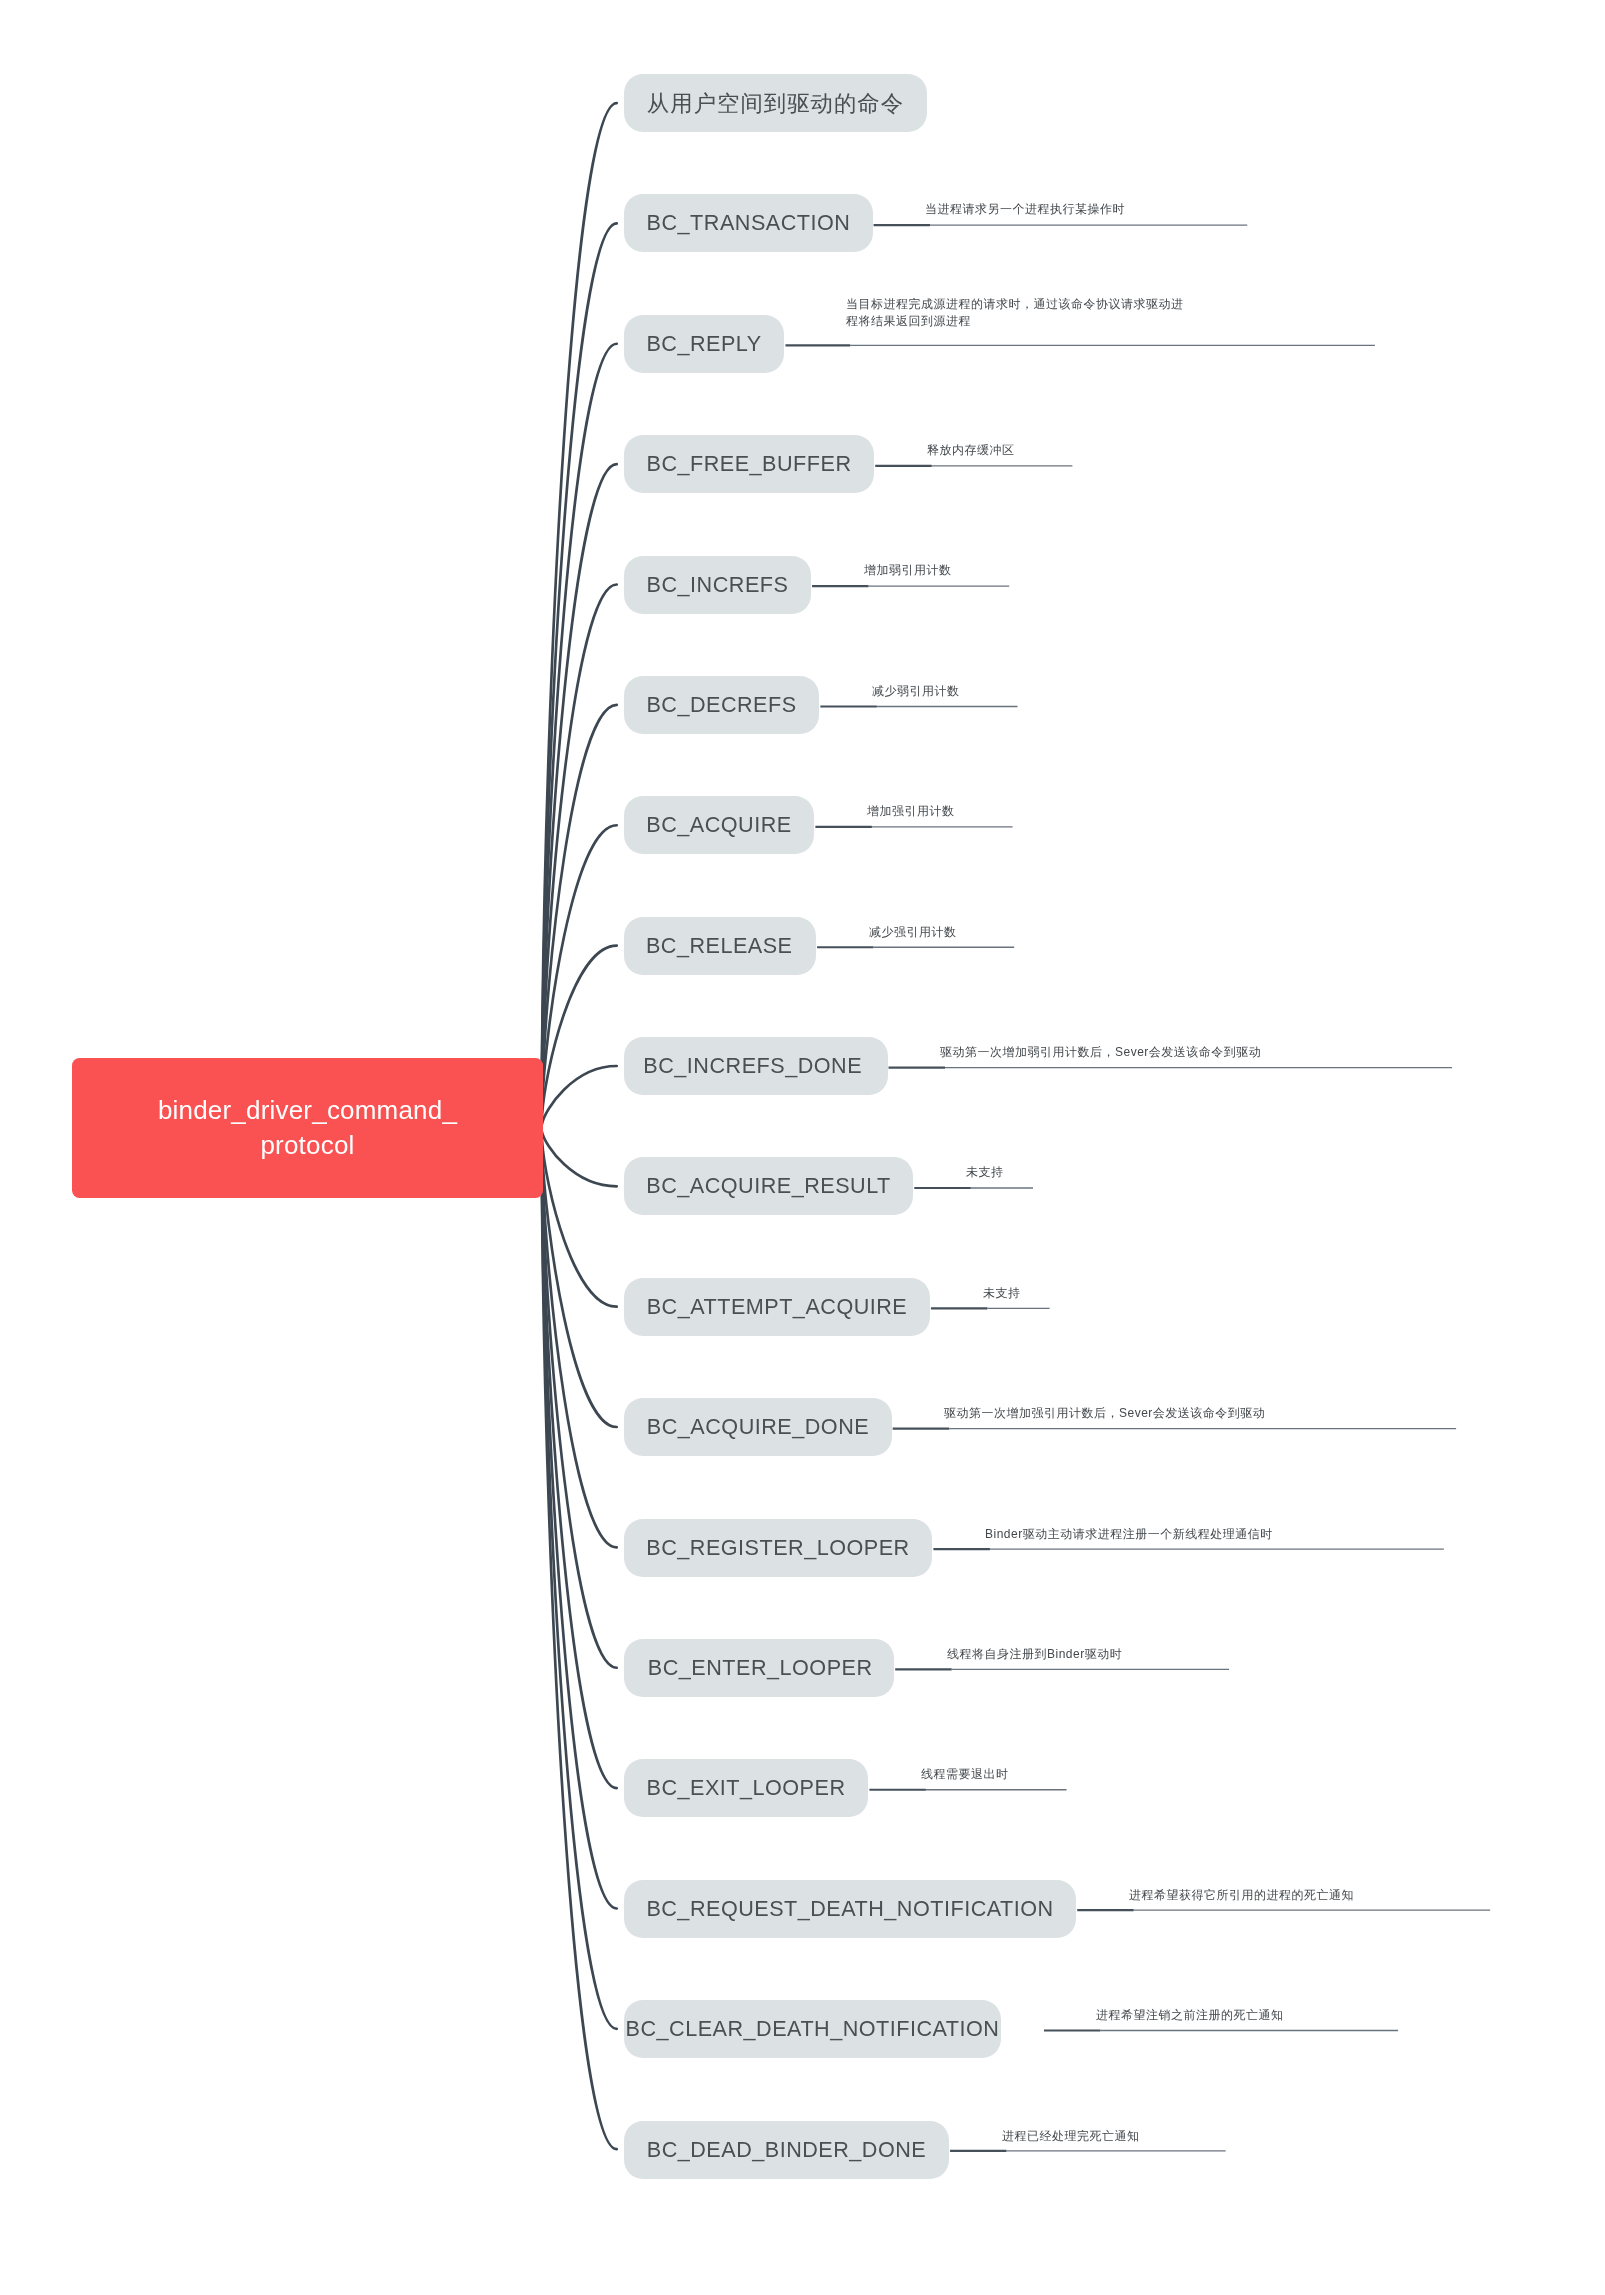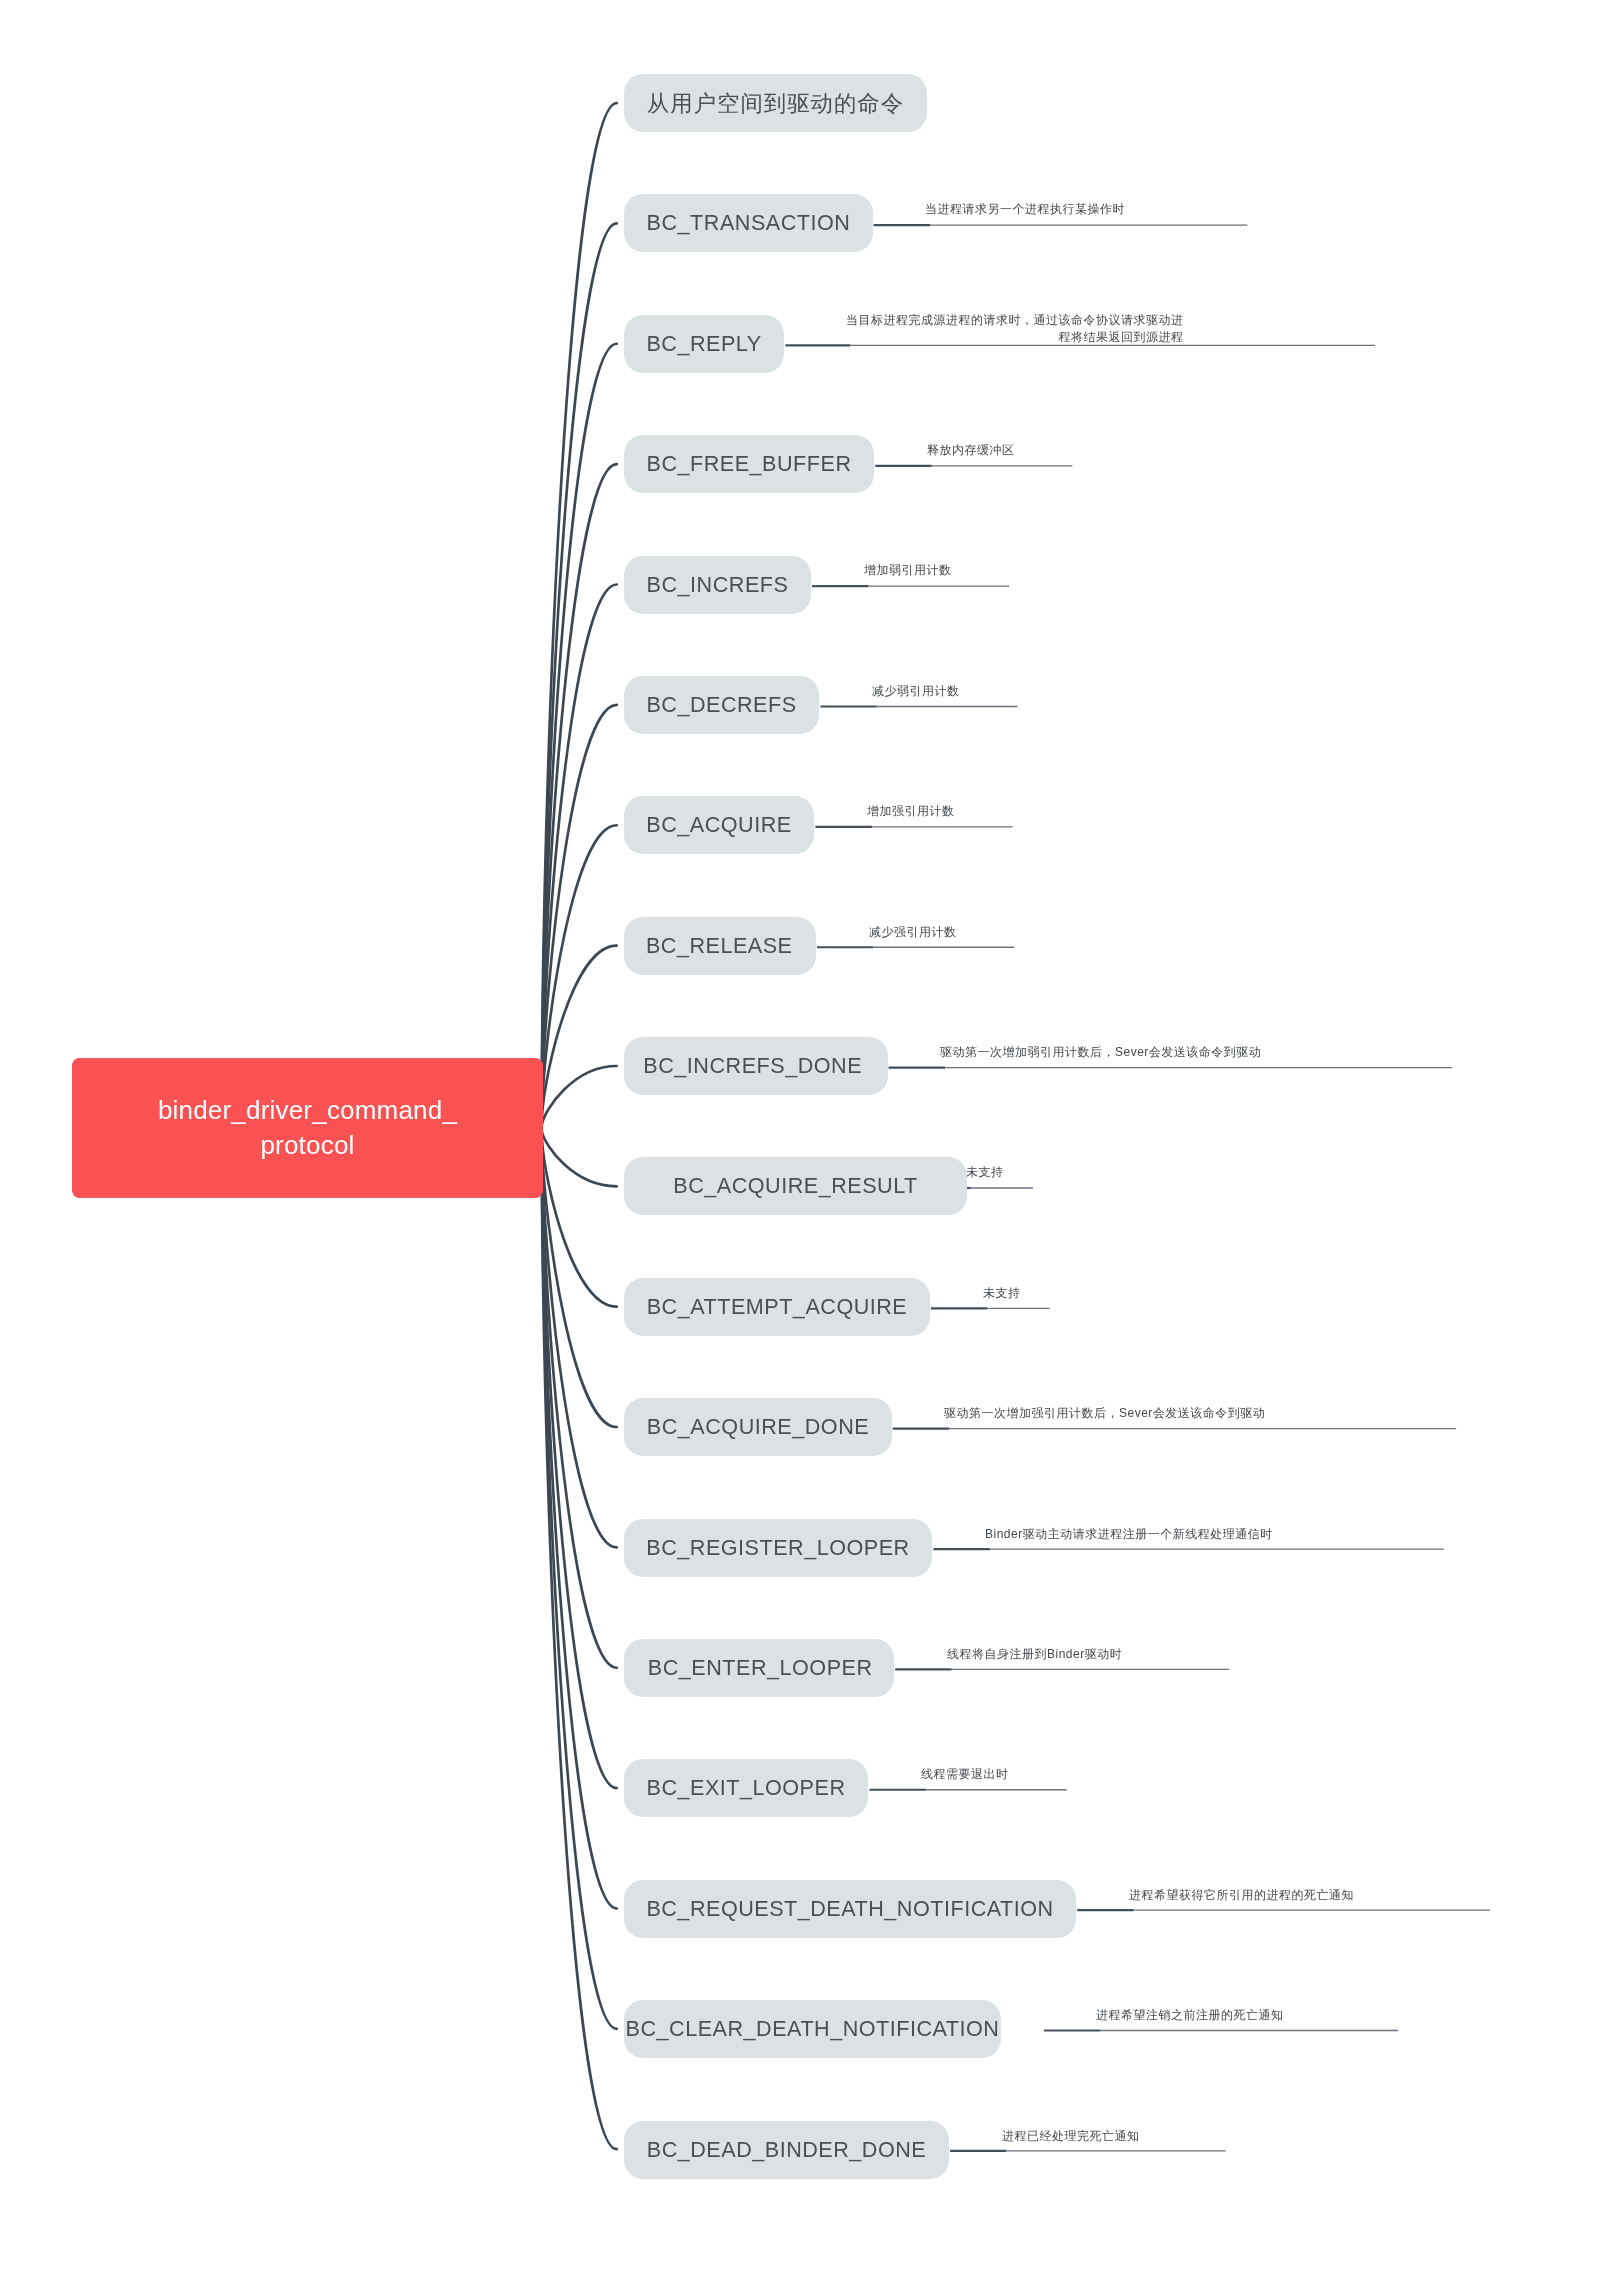--- a/index.html
+++ b/index.html
@@ -146,35 +146,35 @@
       <line class="ann-rule ann-rule-thin" x1="1211" y1="2587.6000000000004" x2="1474.609375" y2="2587.6000000000004"></line>
     </svg>
 
   <div id="root-node" style="left: 72px; top: 1058px; width: 471px; height: 140px;">binder_driver_command_<br>protocol</div>
 
   <div id="nodes">
       <div class="node-box cjk" style="left: 624px; top: 74px; width: 303px;">从用户空间到驱动的命令</div>
       <div class="node-box" style="left: 624px; top: 194px; width: 249px; text-align: center;">BC_TRANSACTION</div>
       <div class="ann-text" style="left: 925px; top: 201px;">当进程请求另一个进程执行某操作时</div>
       <div class="node-box" style="left: 624px; top: 315px; width: 160px;">BC_REPLY</div>
-      <div class="ann-text" style="left: 846px; top: 312px; text-align: right;">当目标进程完成源进程的请求时，通过该命令协议请求驱动进
+      <div class="ann-text" style="left: 846px; top: 296px;">当目标进程完成源进程的请求时，通过该命令协议请求驱动进
 程将结果返回到源进程</div>
       <div class="node-box" style="left: 624px; top: 435px; width: 250px;">BC_FREE_BUFFER</div>
       <div class="ann-text" style="left: 927px; top: 442px;">释放内存缓冲区</div>
       <div class="node-box" style="left: 624px; top: 556px; width: 187px;">BC_INCREFS</div>
       <div class="ann-text" style="left: 864px; top: 562px;">增加弱引用计数</div>
       <div class="node-box" style="left: 624px; top: 676px; width: 195px;">BC_DECREFS</div>
       <div class="ann-text" style="left: 872px; top: 683px;">减少弱引用计数</div>
       <div class="node-box" style="left: 624px; top: 796px; width: 190px;">BC_ACQUIRE</div>
       <div class="ann-text" style="left: 867px; top: 803px;">增加强引用计数</div>
       <div class="node-box" style="left: 624px; top: 917px; width: 192px; padding-left: 20px;">BC_RELEASE</div>
       <div class="ann-text" style="left: 869px; top: 924px;">减少强引用计数</div>
       <div class="node-box" style="left: 624px; top: 1037px; width: 264px; padding-left: 15px;">BC_INCREFS_DONE</div>
       <div class="ann-text" style="left: 940px; top: 1044px;">驱动第一次增加弱引用计数后，Sever会发送该命令到驱动</div>
-      <div class="node-box" style="left: 624px; top: 1157px; width: 343px;">BC_ACQUIRE_RESULT</div>
+      <div class="node-box" style="left: 624px; top: 1157px; width: 289px;">BC_ACQUIRE_RESULT</div>
       <div class="ann-text" style="left: 966px; top: 1164px;">未支持</div>
       <div class="node-box" style="left: 624px; top: 1278px; width: 306px;">BC_ATTEMPT_ACQUIRE</div>
       <div class="ann-text" style="left: 983px; top: 1285px;">未支持</div>
       <div class="node-box" style="left: 624px; top: 1398px; width: 268px;">BC_ACQUIRE_DONE</div>
       <div class="ann-text" style="left: 944px; top: 1405px;">驱动第一次增加强引用计数后，Sever会发送该命令到驱动</div>
       <div class="node-box" style="left: 624px; top: 1519px; width: 308px;">BC_REGISTER_LOOPER</div>
       <div class="ann-text" style="left: 985px; top: 1526px;">Binder驱动主动请求进程注册一个新线程处理通信时</div>
       <div class="node-box" style="left: 624px; top: 1639px; width: 270px; padding-left: 24px;">BC_ENTER_LOOPER</div>
       <div class="ann-text" style="left: 947px; top: 1646px;">线程将自身注册到Binder驱动时</div>
       <div class="node-box" style="left: 624px; top: 1759px; width: 244px;">BC_EXIT_LOOPER</div>

